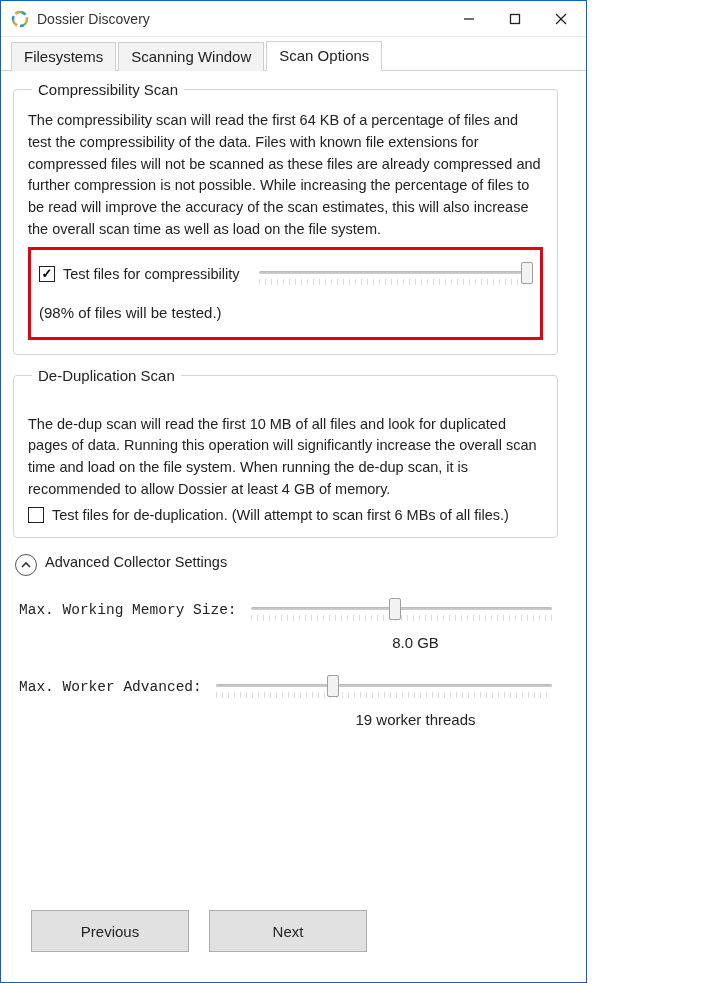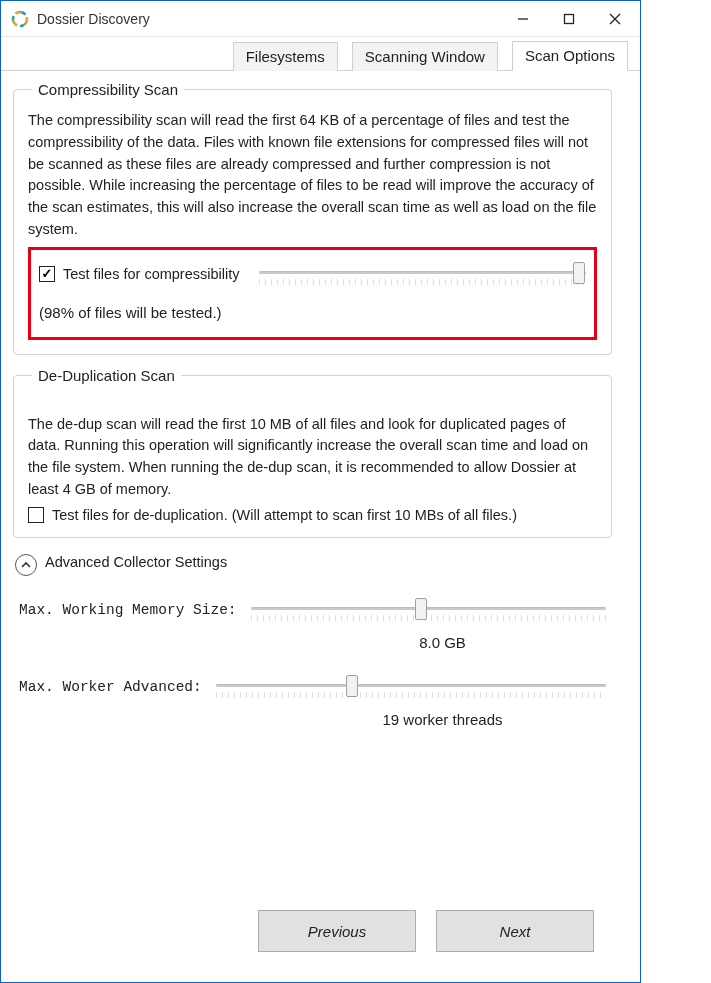--- a/index.html
+++ b/index.html
@@ -4,21 +4,21 @@
 <style>
   * { box-sizing: border-box; }
   body {
     margin: 0;
     font-family: "Segoe UI", Tahoma, sans-serif;
     font-size: 14.5px;
     color: #222;
     background: #fff;
   }
   .window {
-    width: 641px;
+    width: 587px;
     height: 983px;
     border: 1.5px solid #0a62c4;
     background: #fff;
     display: flex;
     flex-direction: column;
   }
   .titlebar {
     height: 36px;
     display: flex;
     align-items: center;
@@ -40,24 +40,23 @@
     align-items: center;
     justify-content: center;
     color: #222;
   }
   .winbtn svg { display: block; }
 
   .tabs {
     display: flex;
     align-items: flex-end;
     padding: 2px 10px 0 10px;
-    gap: 12px;
+    gap: 0;
     border-bottom: 1px solid #cfcfcf;
     height: 34px;
-    justify-content: flex-end;
   }
   .tab {
     padding: 5px 12px 6px 12px;
     font-size: 15px;
     color: #222;
     border: 1px solid transparent;
     border-bottom: none;
     position: relative;
     bottom: -1px;
     cursor: pointer;
@@ -192,23 +191,21 @@
   .setting-value {
     text-align: center;
     margin-top: 6px;
     font-size: 15px;
     padding-left: 260px;
   }
 
   .button-bar {
     display: flex;
     gap: 20px;
-    justify-content: flex-end;
     padding: 8px 18px 18px 18px;
-    font-style: italic;
   }
   .btn {
     width: 158px;
     height: 42px;
     background: #e1e1e1;
     border: 1px solid #adadad;
     font-size: 15px;
     display: flex;
     align-items: center;
     justify-content: center;
@@ -271,21 +268,21 @@
         </div>
         <div class="subtext">(98% of files will be tested.)</div>
       </div>
     </fieldset>
 
     <fieldset class="group">
       <legend>De-Duplication Scan</legend>
       <p class="group-desc" style="margin-top:18px">The de-dup scan will read the first 10 MB of all files and look for duplicated pages of data. Running this operation will significantly increase the overall scan time and load on the file system. When running the de-dup scan, it is recommended to allow Dossier at least 4 GB of memory.</p>
       <div class="check-row" style="margin-top:6px">
         <span class="checkbox"></span>
-        <span class="check-label">Test files for de-duplication.  (Will attempt to scan first 10 MBs of all files.)</span>
+        <span class="check-label">Test files for de-duplication.  (Will attempt to scan first 6 MBs of all files.)</span>
       </div>
     </fieldset>
 
     <div class="adv-row">
       <span class="circle-chevron">
         <svg width="12" height="12">
             <polyline points="2,8 6,4 10,8" fill="none" stroke="#333" stroke-width="1.6"></polyline>
           </svg>
       </span>
       <span>Advanced Collector Settings</span>

